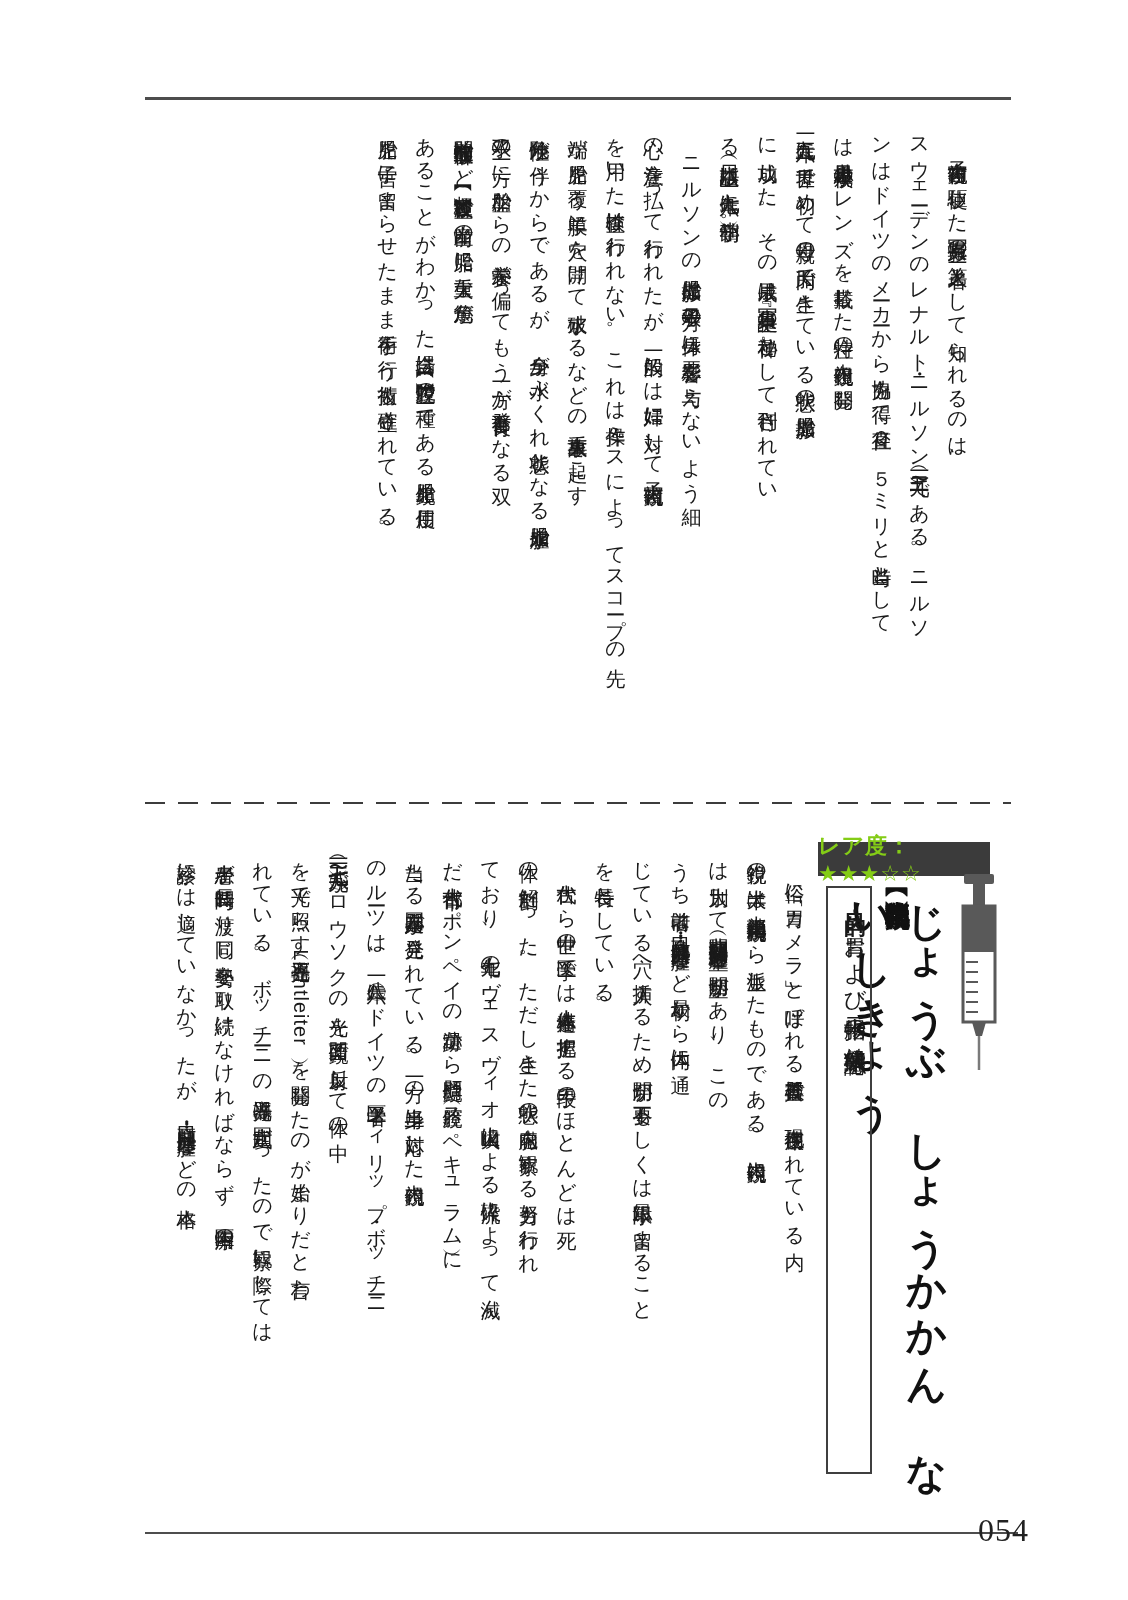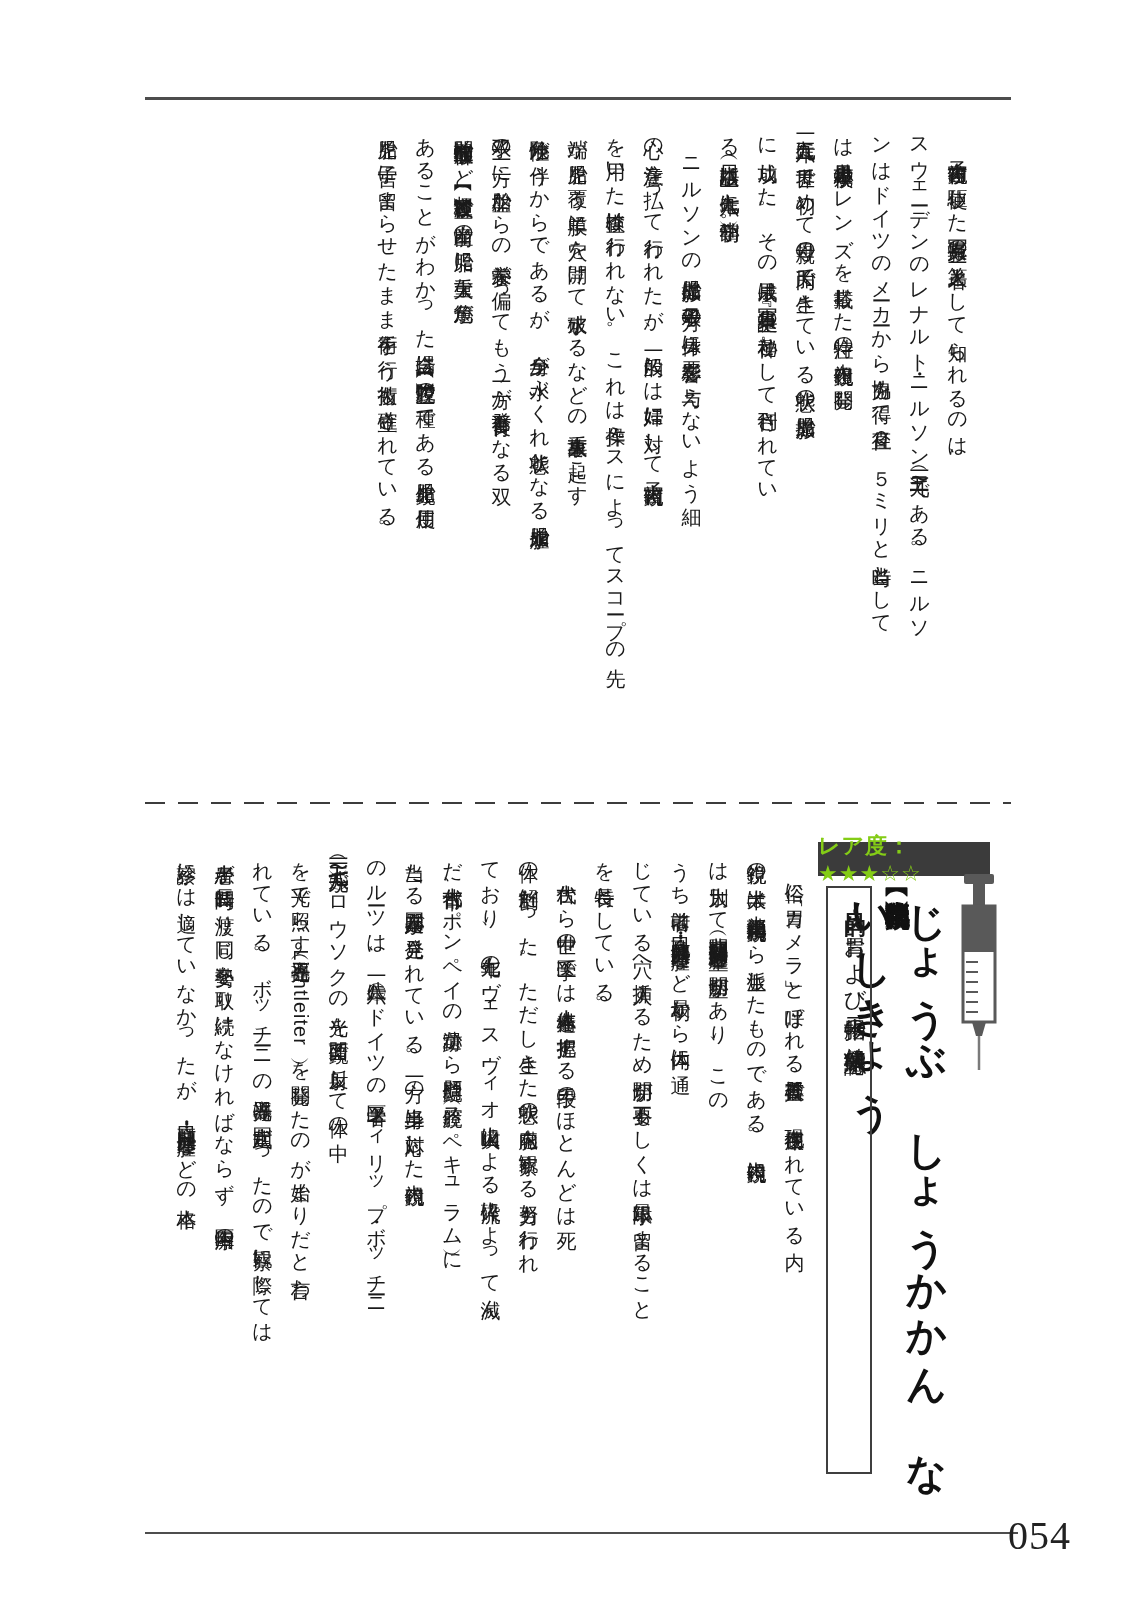--- a/index.html
+++ b/index.html
@@ -47,23 +47,23 @@
   .purpose-box{
     top:886px;left:826px;width:46px;height:588px;
     border:2px solid #3f3f3f;box-sizing:border-box;
     font-size:22px;letter-spacing:1px;
     padding-top:8px;
   }
   .purpose-box .plabel{font-weight:bold;}
   .syringe{position:absolute;left:956px;top:872px;width:46px;height:200px;}
   .footer-rule{left:145px;top:1532px;width:873px;height:2px;}
   .page-number{
-    position:absolute;left:1008px;top:1512px;
+    position:absolute;left:978px;top:1512px;
     font-family:"Liberation Serif","DejaVu Serif",serif;
-    font-size:40px;color:#222;letter-spacing:1px;
+    font-size:32px;color:#222;letter-spacing:1px;
   }
 </style>
 </head>
 <body>
 
 <div class="page">
 
   <div class="hrule top-rule"></div>
 
   <div class="vtext top-article">

